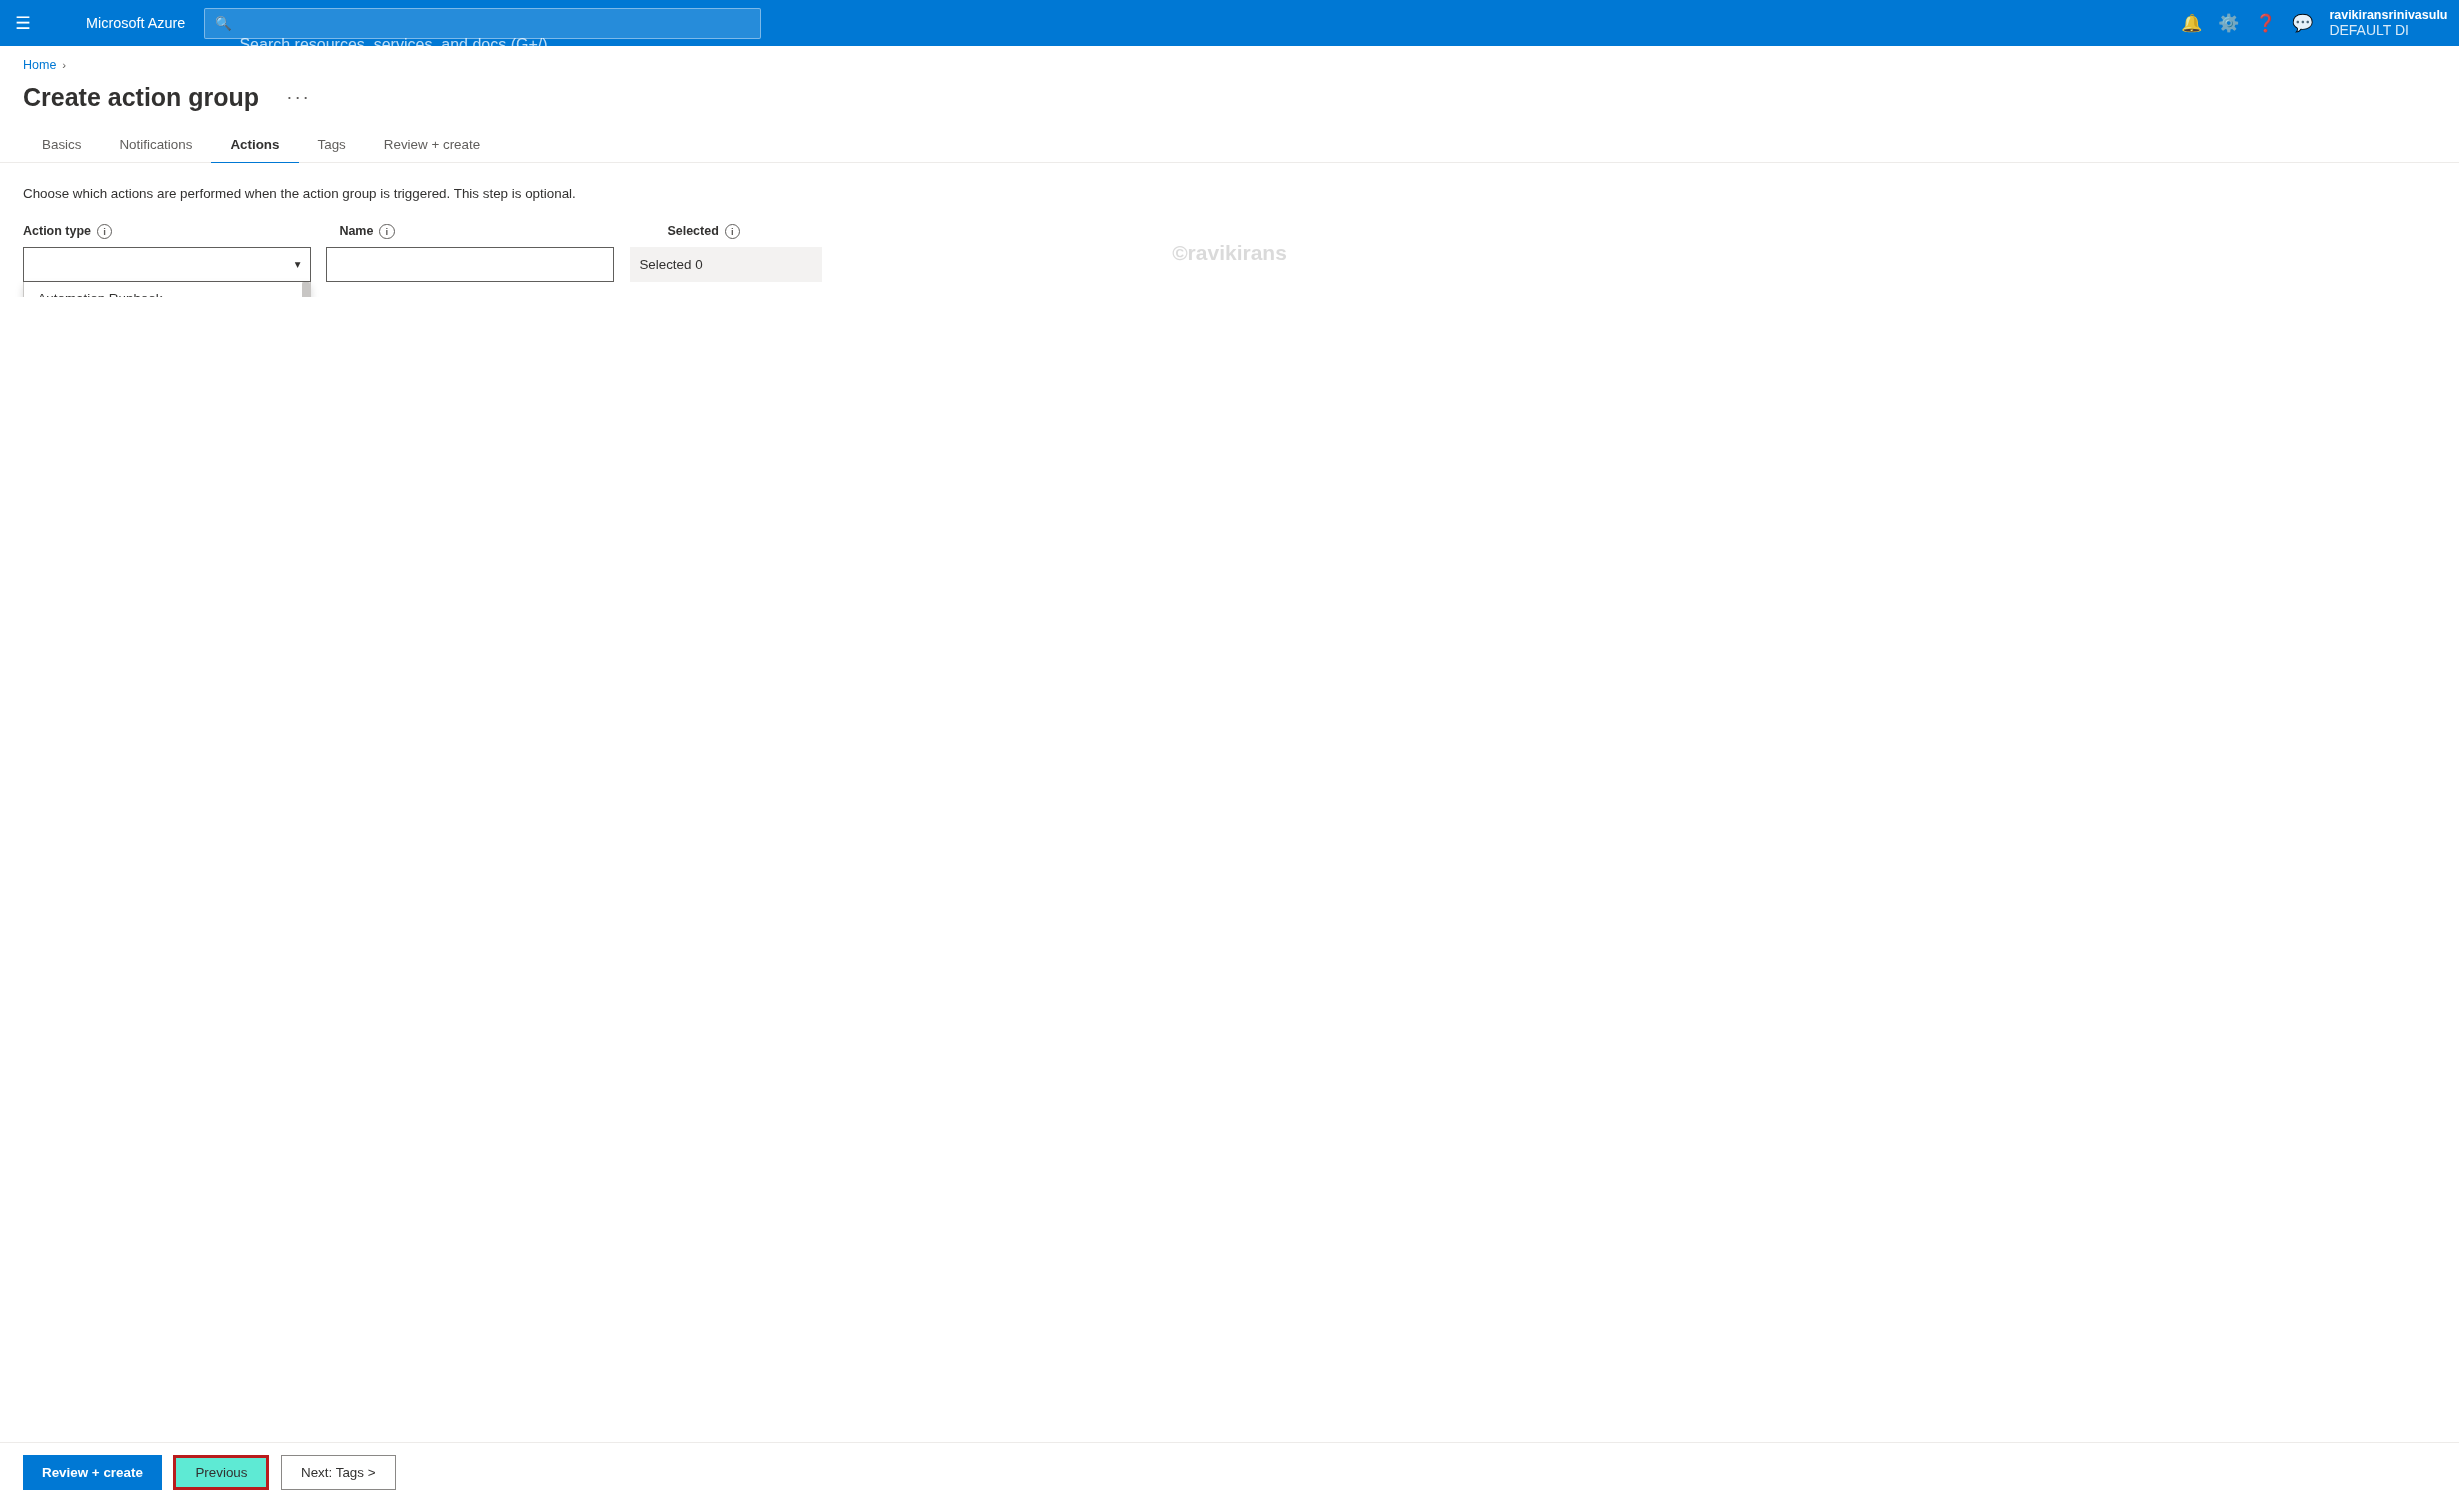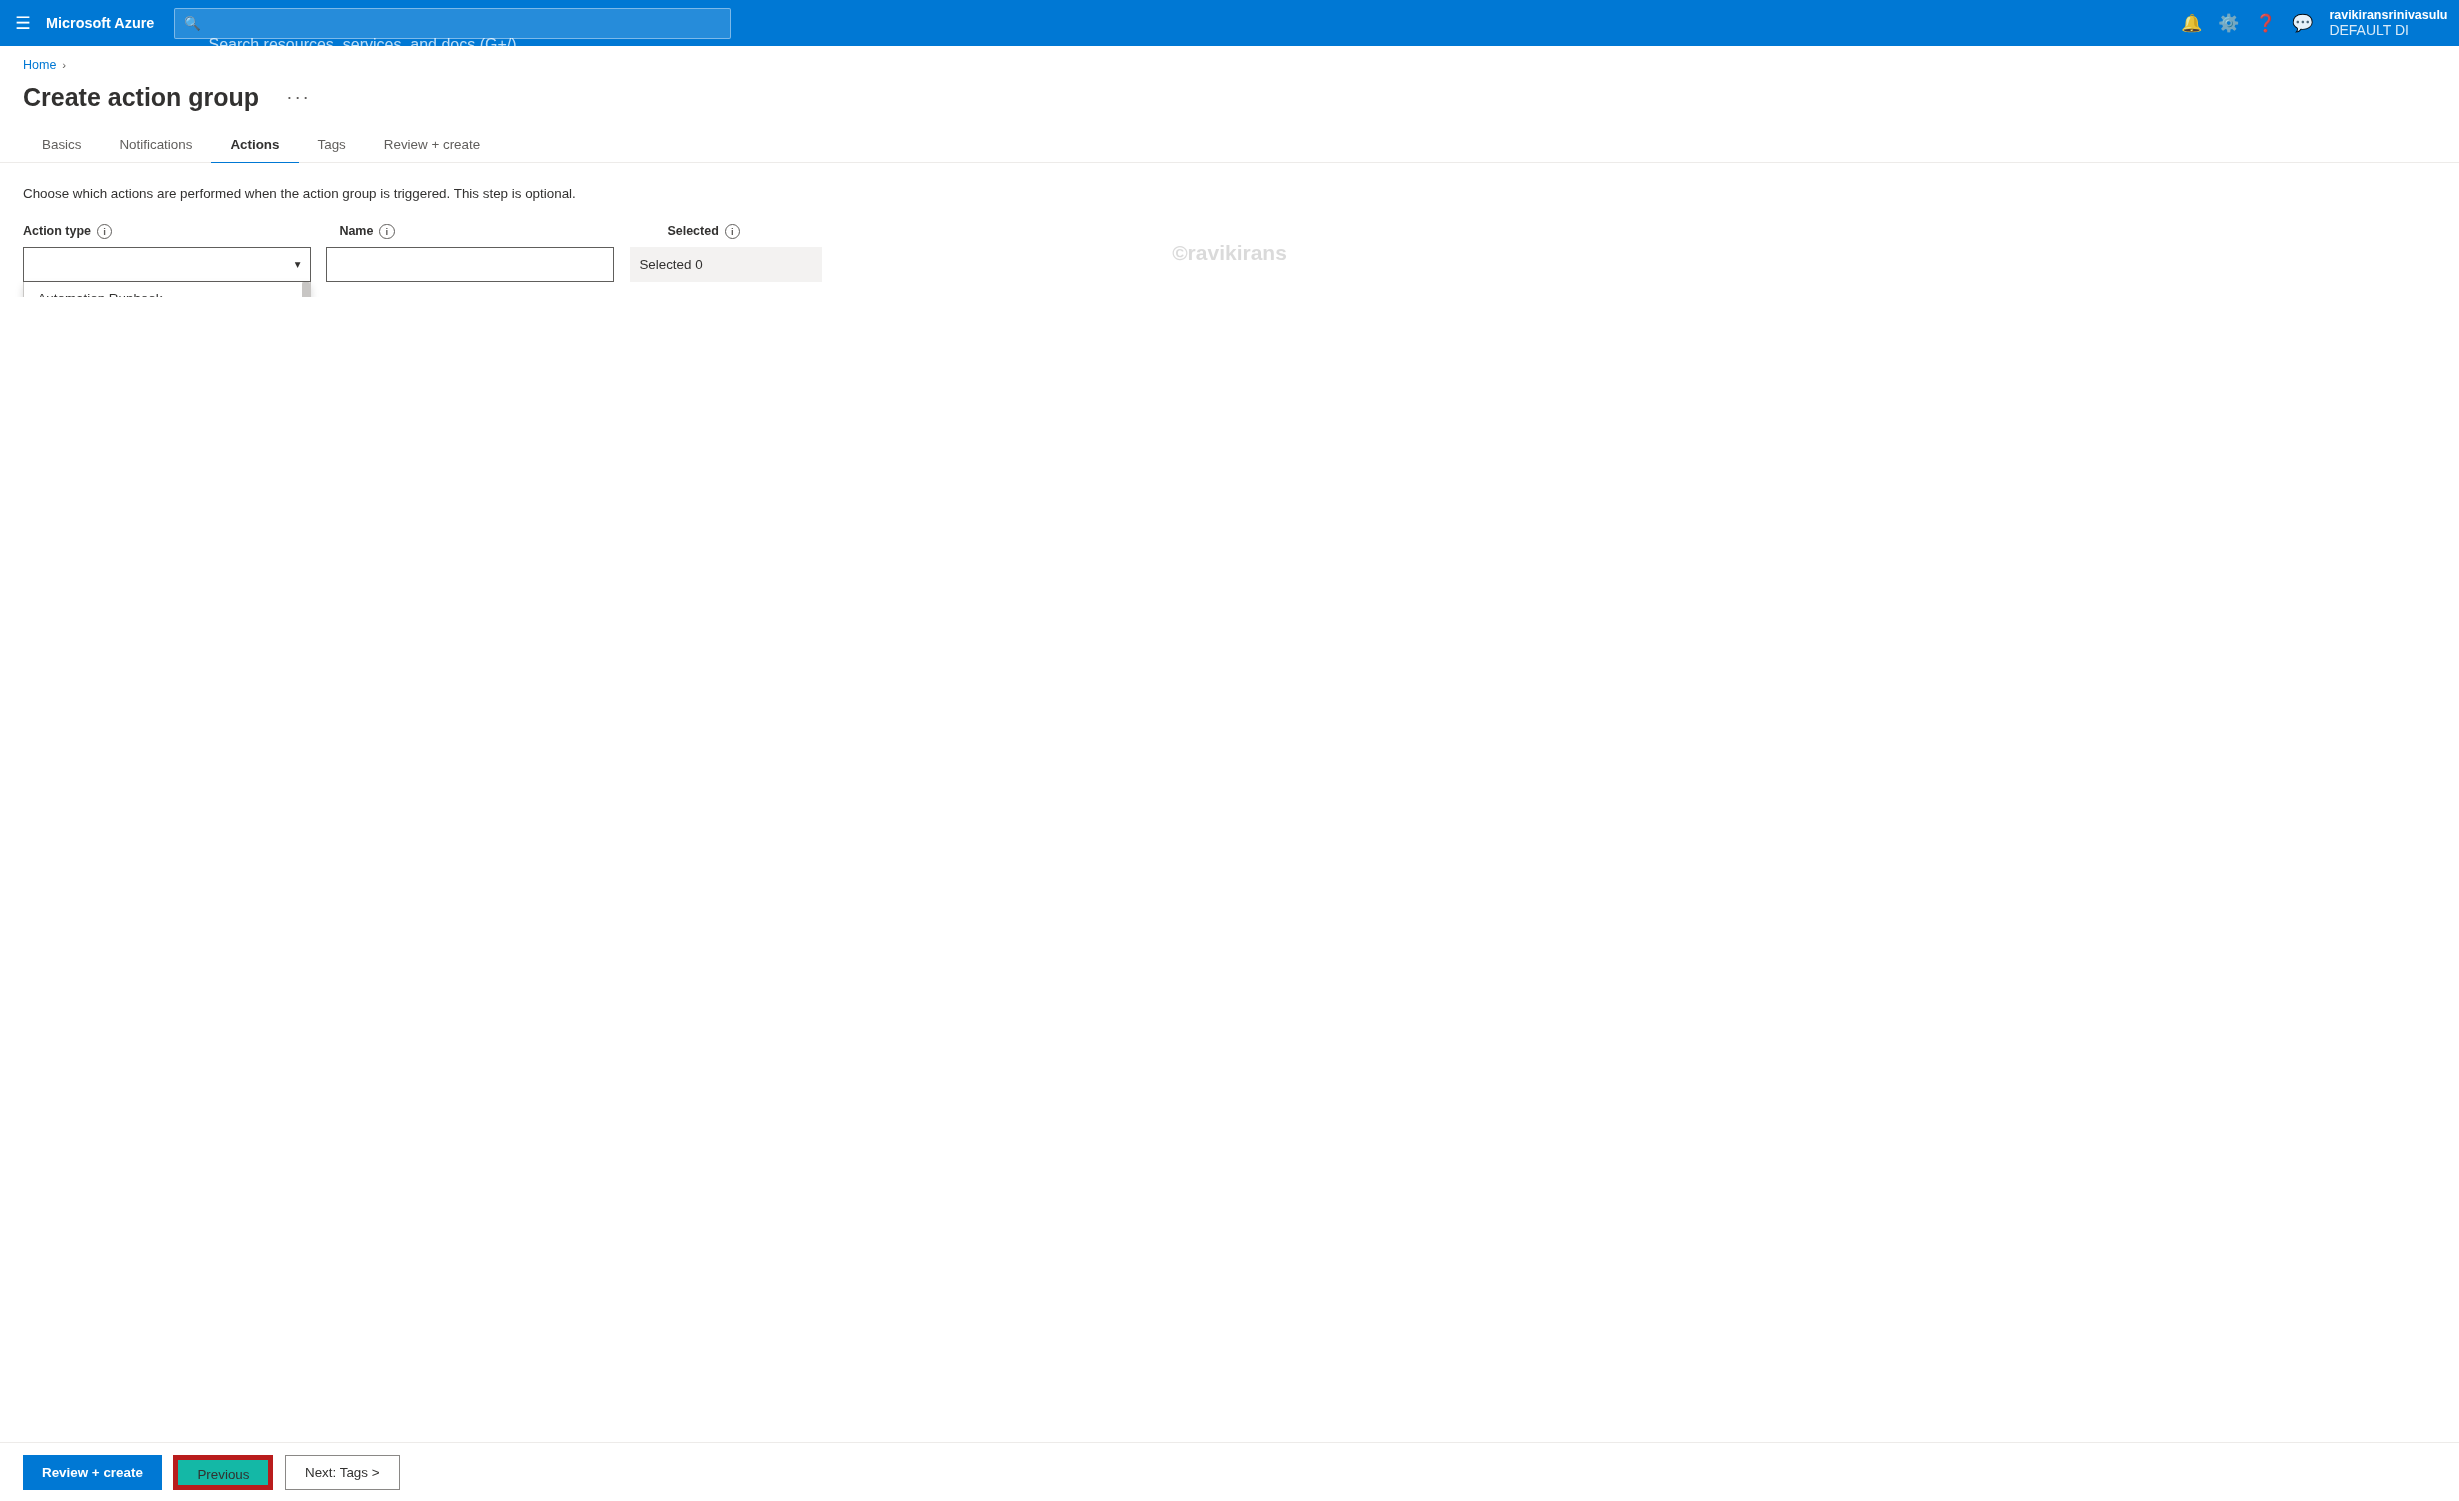--- a/index.html
+++ b/index.html
@@ -14,24 +14,25 @@
       padding: 0 11.5px;
       gap: 11.5px;
       color: #fff;
     }
     .topbar-hamburger {
       font-size: 17.3px;
       cursor: pointer;
       padding: 3.8px;
     }
     .topbar-brand {
-      font-weight: 700;
+      font-weight: 400;
       font-size: 14.4px;
       white-space: nowrap;
       margin-right: 7.7px;
+      margin-left: 40px;
     }
     .topbar-search {
       flex: 1;
       max-width: 557px;
       display: flex;
       align-items: center;
       background: rgba(255,255,255,0.15);
       border: 1px solid rgba(255,255,255,0.4);
       border-radius: 1.9px;
       padding: 0 9.6px;
@@ -308,23 +309,23 @@
       background: #0078d4;
       color: #fff;
       border: none;
       padding: 7.7px 19px;
       font-size: 13.4px;
       font-weight: 600;
       cursor: pointer;
       height: 35px;
     }
     .btn-secondary {
-      background: #14b8a6;
-      color: #323130;
-      border: 5px solid #b91c1c;
+      background: #5eead4;
+      color: #323130;
+      border: 3px solid #b91c1c;
       padding: 7.7px 19px;
       font-size: 13.4px;
       cursor: pointer;
       height: 35px;
     }
     .btn-outline {
       background: #fff;
       color: #323130;
       border: 1px solid #8a8886;
       padding: 7.7px 19px;

